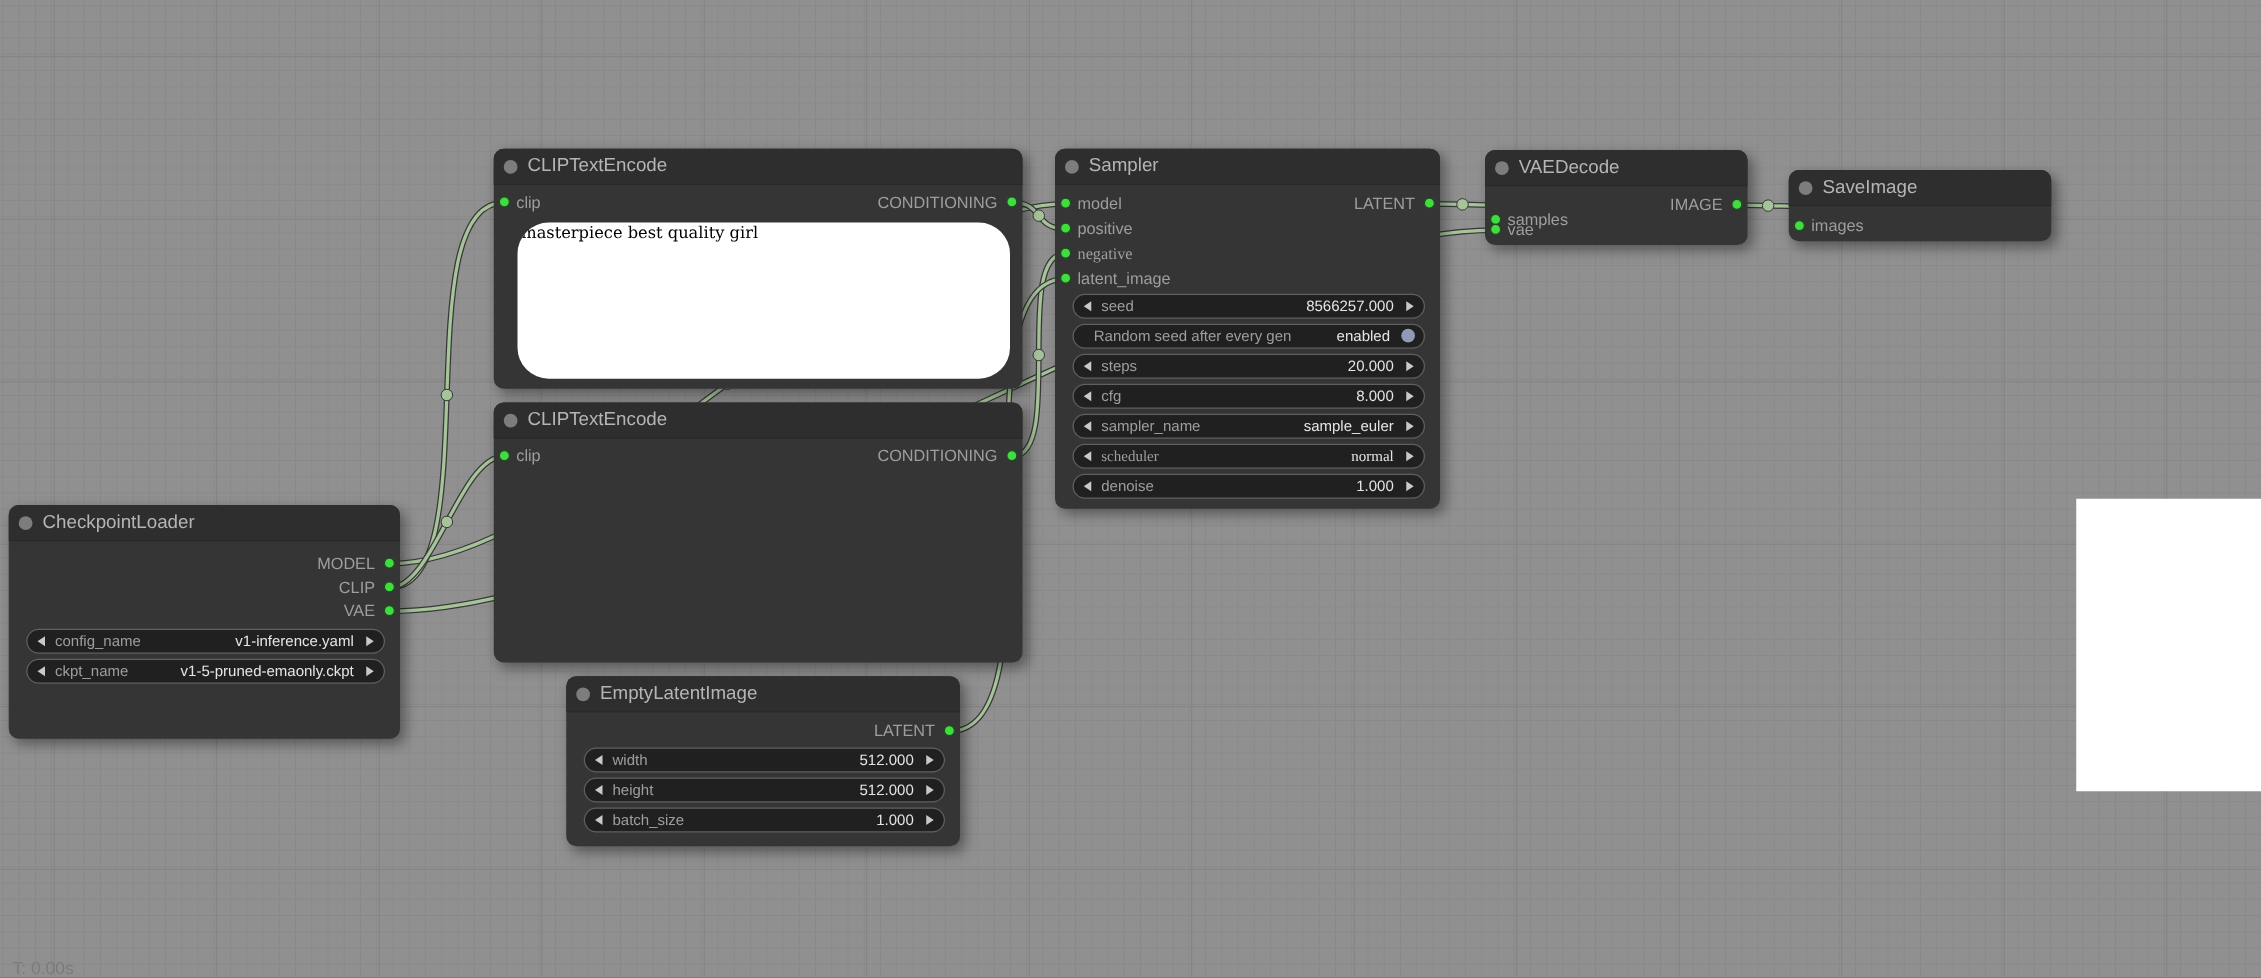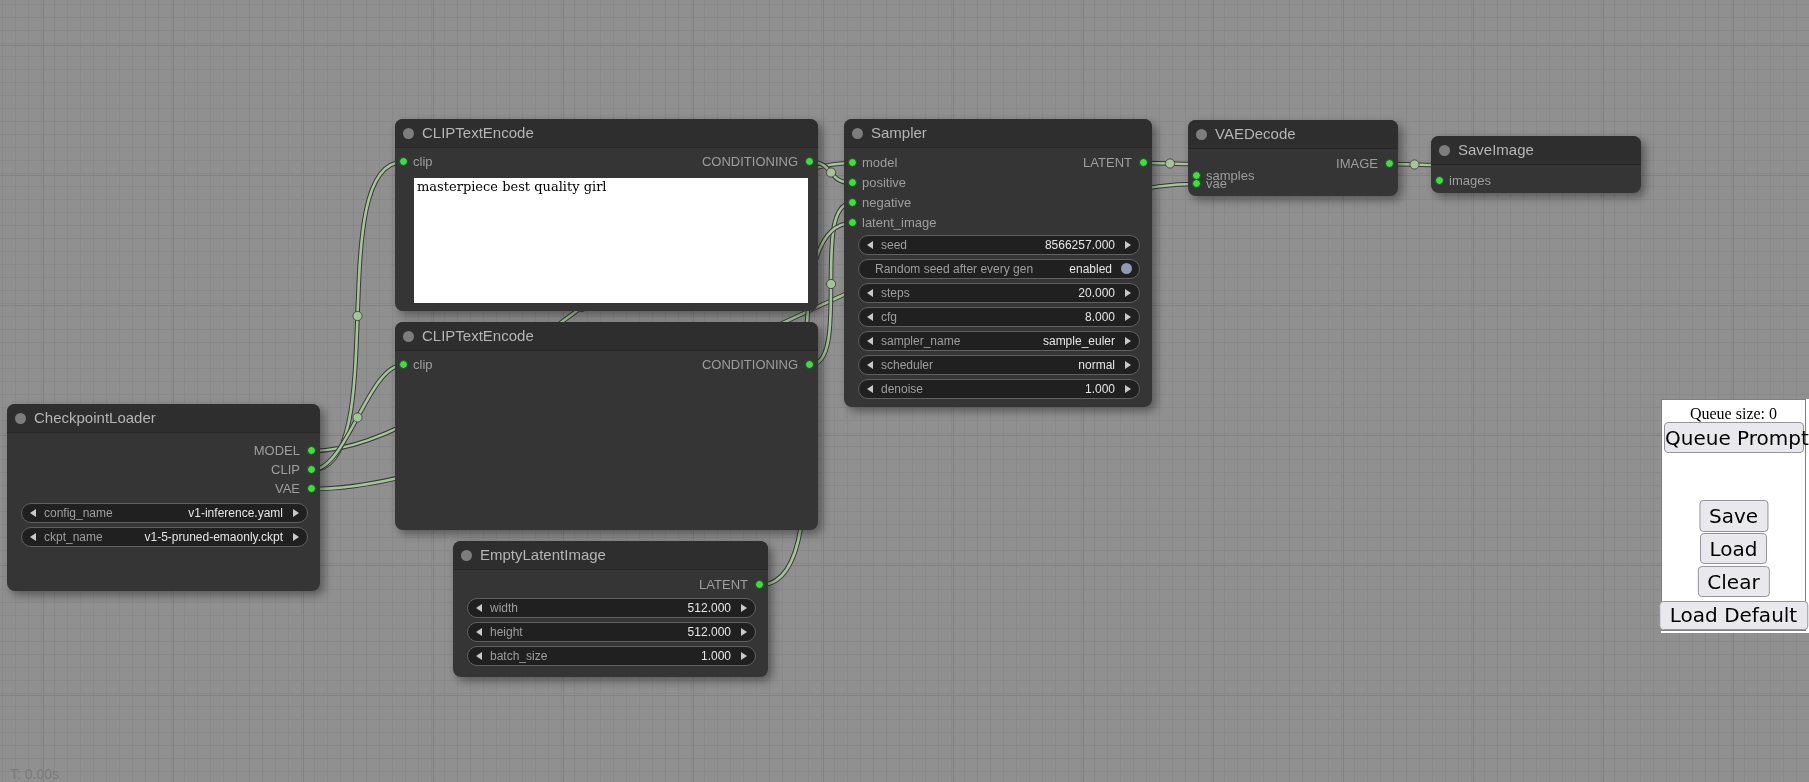--- a/index.html
+++ b/index.html
@@ -121,21 +121,21 @@
           <span class="arr r"></span>
         </div>
       </div>
       <div class="node" style="left: 395px; top: 119px; width: 423px; height: 192px;">
         <div class="titlebar">
           <span class="cdot"></span>
           <span class="ntitle">CLIPTextEncode</span>
         </div>
         <div class="slot in" style="top: 33px;"><span class="sdot"></span><span class="slabel">clip</span></div>
         <div class="slot out" style="top: 33px;"><span class="slabel">CONDITIONING</span><span class="sdot"></span></div>
-        <textarea class="prompt-box" spellcheck="false" style="left: 19px; top: 59px; width: 394px; height: 125px;">masterpiece best quality girl</textarea>
+        <textarea class="prompt-box" spellcheck="false" style="left: 19px; top: 59px; width: 394px; height: 125px; border-radius: 25px;">masterpiece best quality girl</textarea>
       </div>
       <div class="node" style="left: 395px; top: 322px; width: 423px; height: 208px;">
         <div class="titlebar">
           <span class="cdot"></span>
           <span class="ntitle">CLIPTextEncode</span>
         </div>
         <div class="slot in" style="top: 33px;"><span class="sdot"></span><span class="slabel">clip</span></div>
         <div class="slot out" style="top: 33px;"><span class="slabel">CONDITIONING</span><span class="sdot"></span></div>
       </div>
       <div class="node" style="left: 453px; top: 541px; width: 315px; height: 136px;">
@@ -163,21 +163,21 @@
           <span class="arr r"></span>
         </div>
       </div>
       <div class="node" style="left: 844px; top: 119px; width: 308px; height: 288px;">
         <div class="titlebar">
           <span class="cdot"></span>
           <span class="ntitle">Sampler</span>
         </div>
         <div class="slot in" style="top: 34px;"><span class="sdot"></span><span class="slabel">model</span></div>
         <div class="slot in" style="top: 54px;"><span class="sdot"></span><span class="slabel">positive</span></div>
-        <div class="slot in" style="top: 74px;"><span class="sdot"></span><span class="slabel">negative</span></div>
+        <div class="slot in" style="top: 74px; font-family: Liberation Serif, serif;"><span class="sdot"></span><span class="slabel">negative</span></div>
         <div class="slot in" style="top: 94px;"><span class="sdot"></span><span class="slabel">latent_image</span></div>
         <div class="slot out" style="top: 34px;"><span class="slabel">LATENT</span><span class="sdot"></span></div>
         <div class="widget" style="top: 116px;">
           <span class="arr l"></span>
           <span class="wlabel">seed</span>
           <span class="wvalue">8566257.000</span>
           <span class="arr r"></span>
         </div>
         <div class="widget toggle" style="top: 140px;">
           <span class="wlabel">Random seed after every gen</span>
@@ -195,21 +195,21 @@
           <span class="wlabel">cfg</span>
           <span class="wvalue">8.000</span>
           <span class="arr r"></span>
         </div>
         <div class="widget" style="top: 212px;">
           <span class="arr l"></span>
           <span class="wlabel">sampler_name</span>
           <span class="wvalue">sample_euler</span>
           <span class="arr r"></span>
         </div>
-        <div class="widget" style="top: 236px;">
+        <div class="widget" style="top: 236px; font-family: Liberation Serif, serif;">
           <span class="arr l"></span>
           <span class="wlabel">scheduler</span>
           <span class="wvalue">normal</span>
           <span class="arr r"></span>
         </div>
         <div class="widget" style="top: 260px;">
           <span class="arr l"></span>
           <span class="wlabel">denoise</span>
           <span class="wvalue">1.000</span>
           <span class="arr r"></span>
@@ -229,21 +229,13 @@
           <span class="cdot"></span>
           <span class="ntitle">SaveImage</span>
         </div>
         <div class="slot in" style="top: 35px;"><span class="sdot"></span><span class="slabel">images</span></div>
       </div>
     </div>
 
   <div id="perf">T: 0.00s</div>
 
   <div id="menu-underlay"></div>
-  <div id="menu">
-    <div id="queue-size">Queue size: 0</div>
-    <button class="mbtn" id="btn-queue">Queue Prompt</button>
-    <button class="mbtn" id="btn-save">Save</button>
-    <button class="mbtn" id="btn-load">Load</button>
-    <button class="mbtn" id="btn-clear">Clear</button>
-    <button class="mbtn" id="btn-loaddefault">Load Default</button>
-  </div>
 </div>
 
 </body></html>

